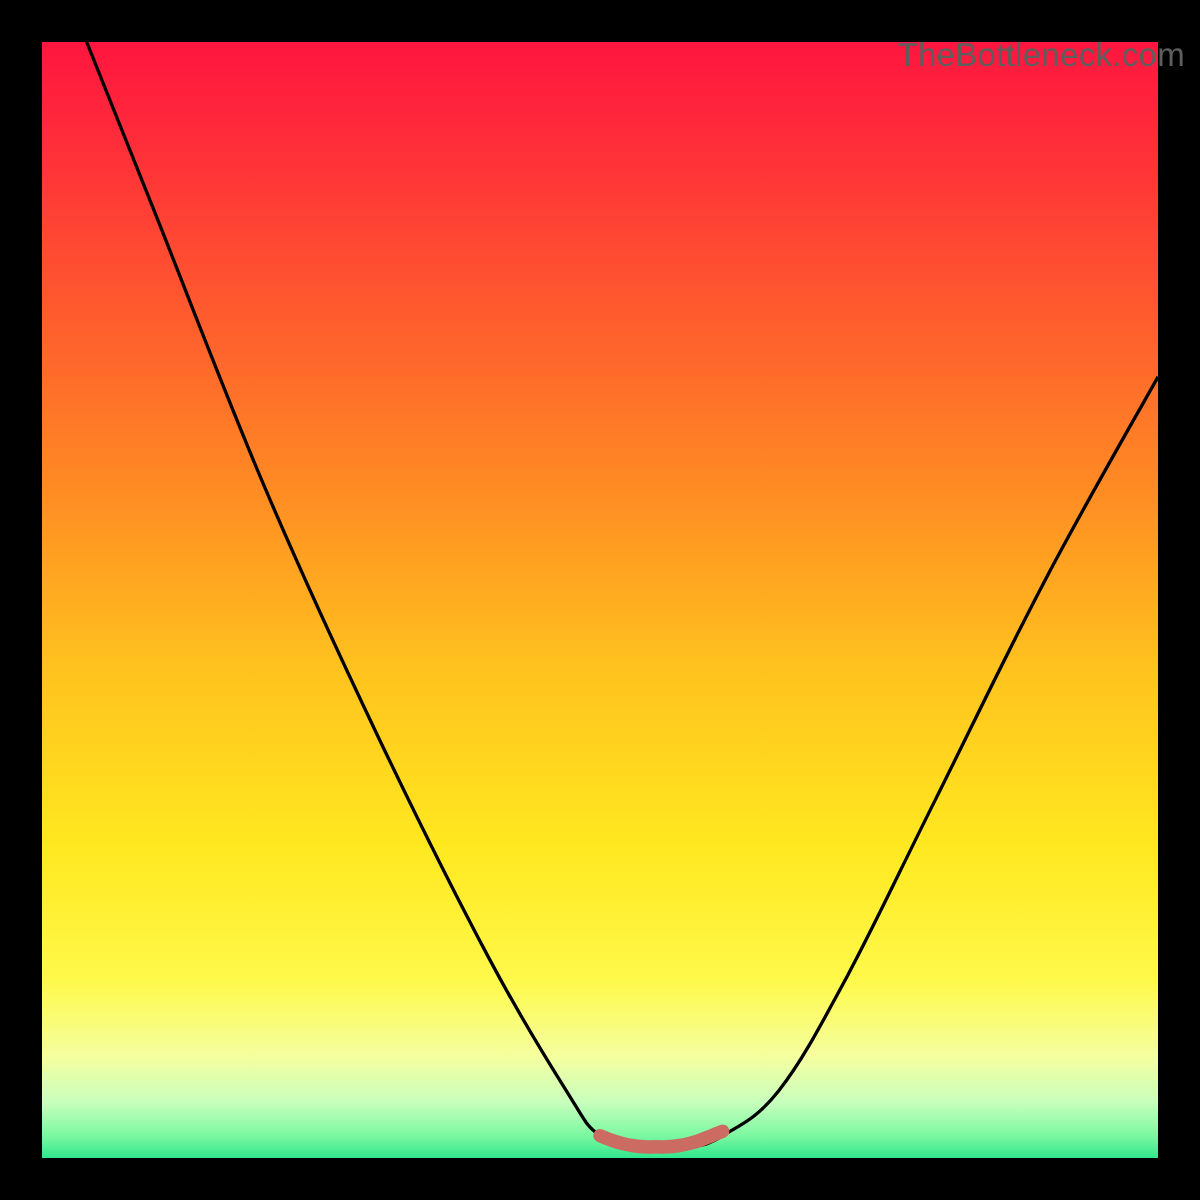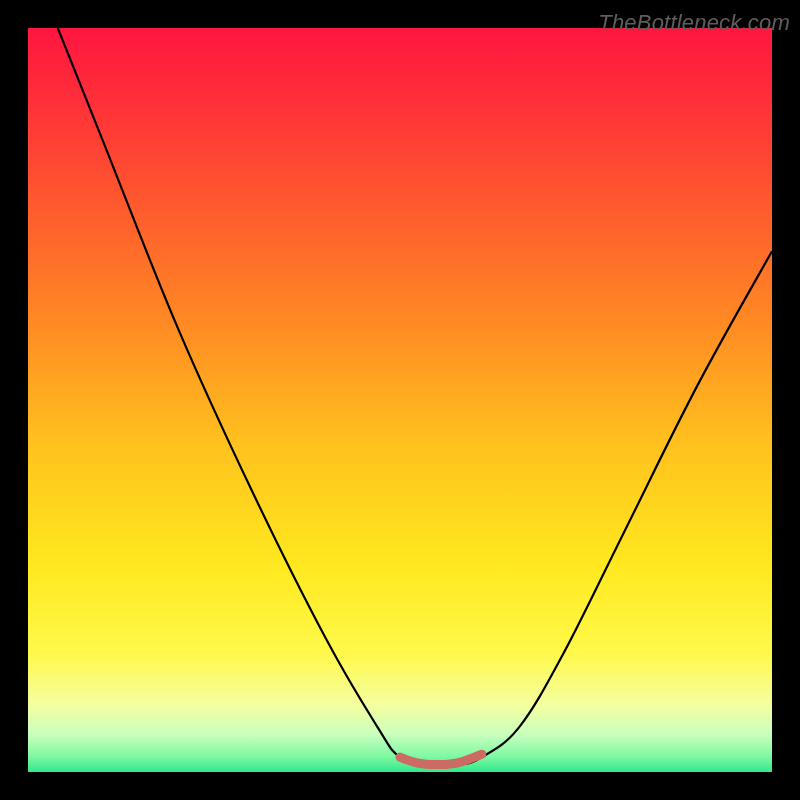--- a/index.html
+++ b/index.html
@@ -31,27 +31,26 @@
       #ffe81f 72%,
       #fff94a 84%,
       #f4ffa0 91%,
       #c8ffbd 95%,
       #7cf8a1 98%,
       #30e78e 100%
     );
   }
   .watermark {
     position: absolute;
-    top: 10px;
+    top: 24px;
     right: 10px;
     color: #5e5e5e;
     font-size: 22px;
     font-weight: 500;
     letter-spacing: 0.2px;
-    font-style: italic;
   }
   svg.curve {
     position: absolute;
     left: 0; top: 0;
     width: 744px; height: 744px;
   }
 </style>
 </head>
 <body>
 

